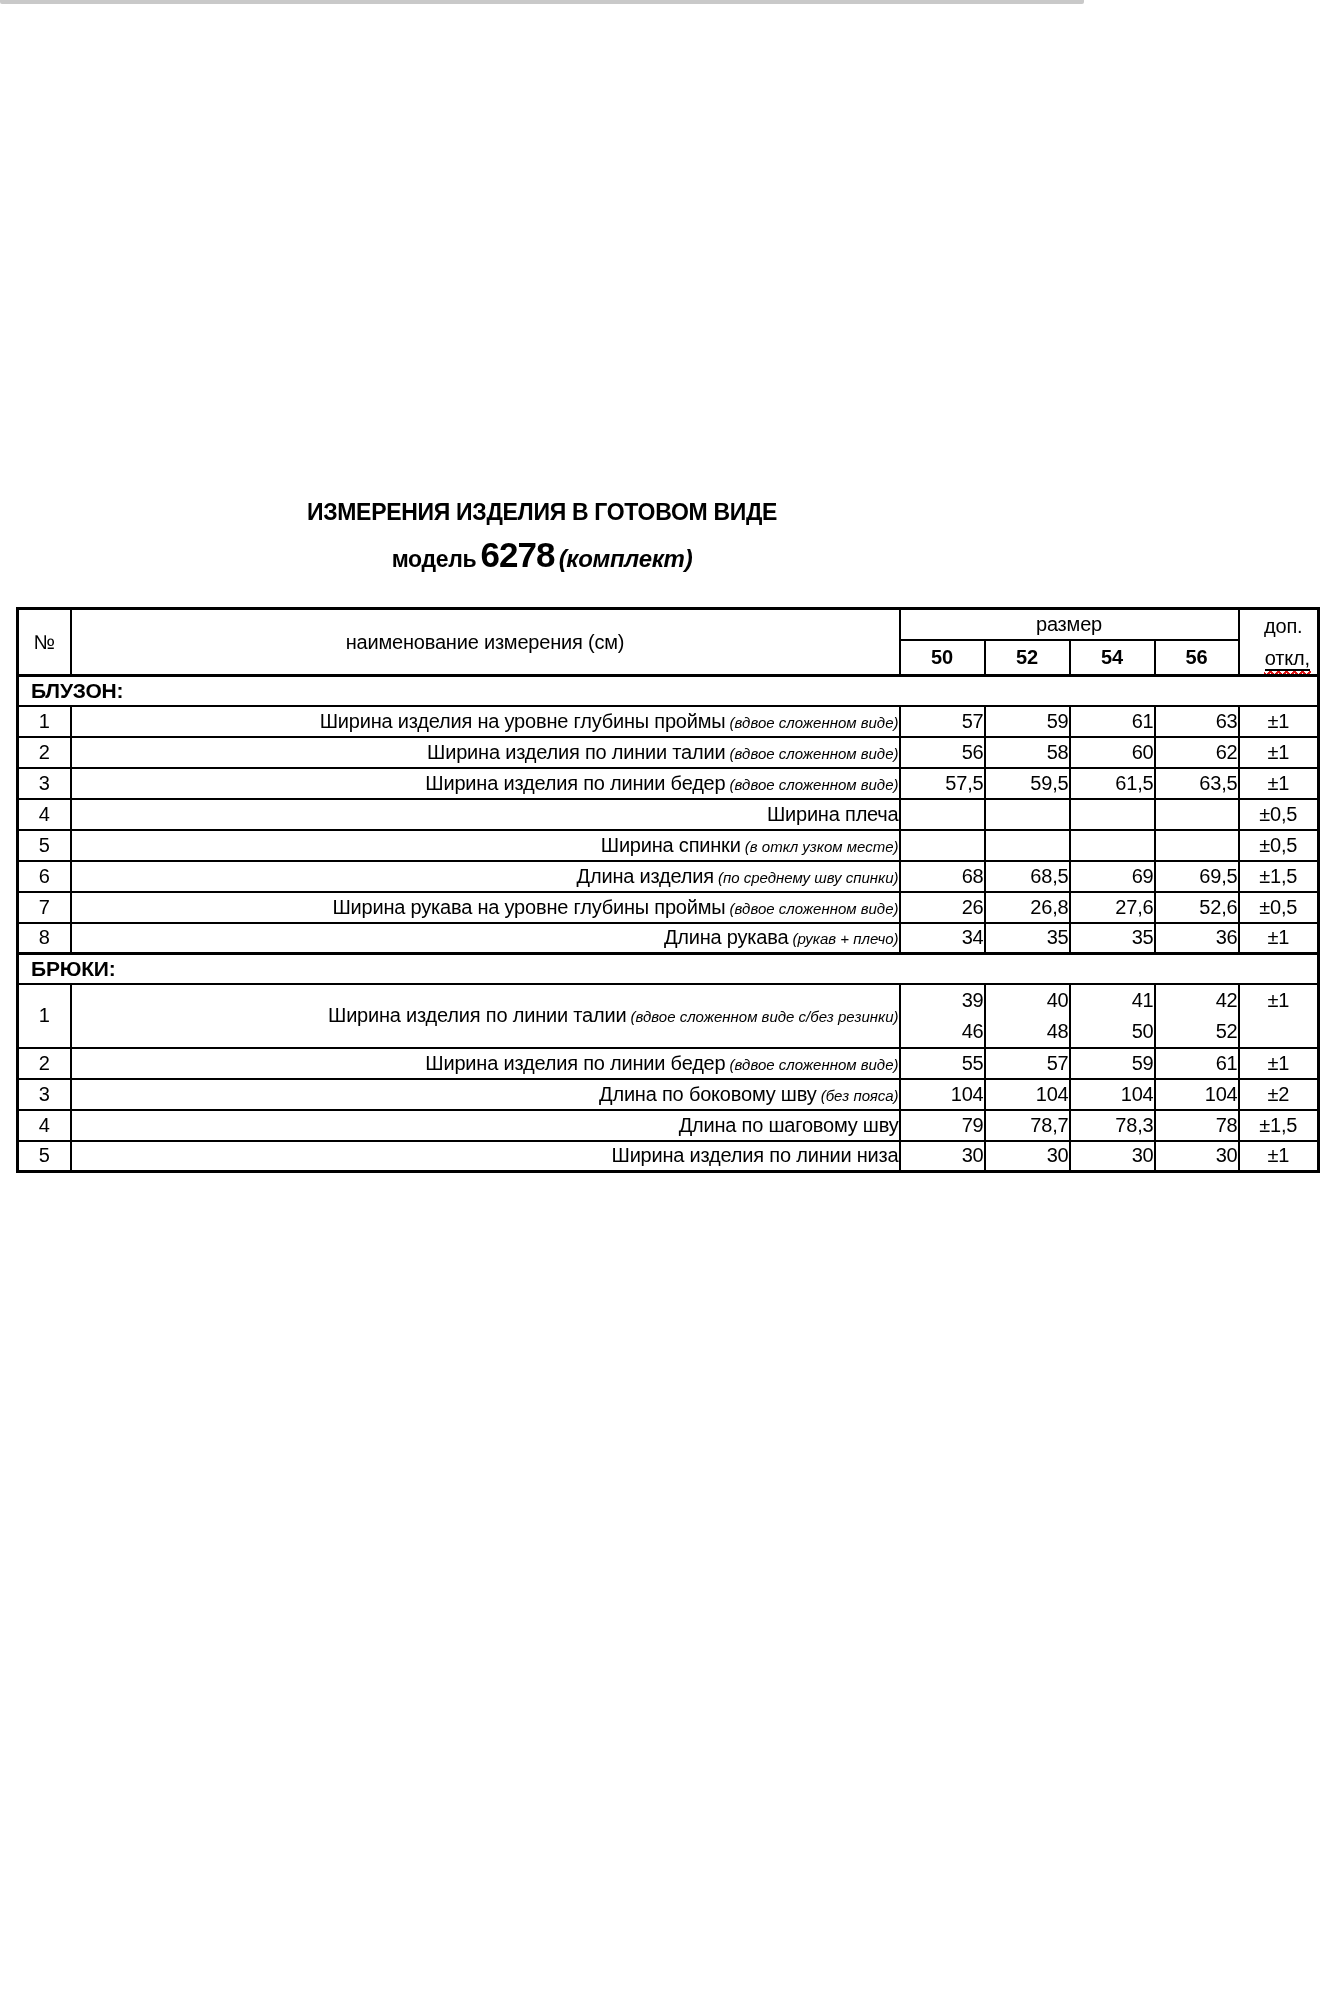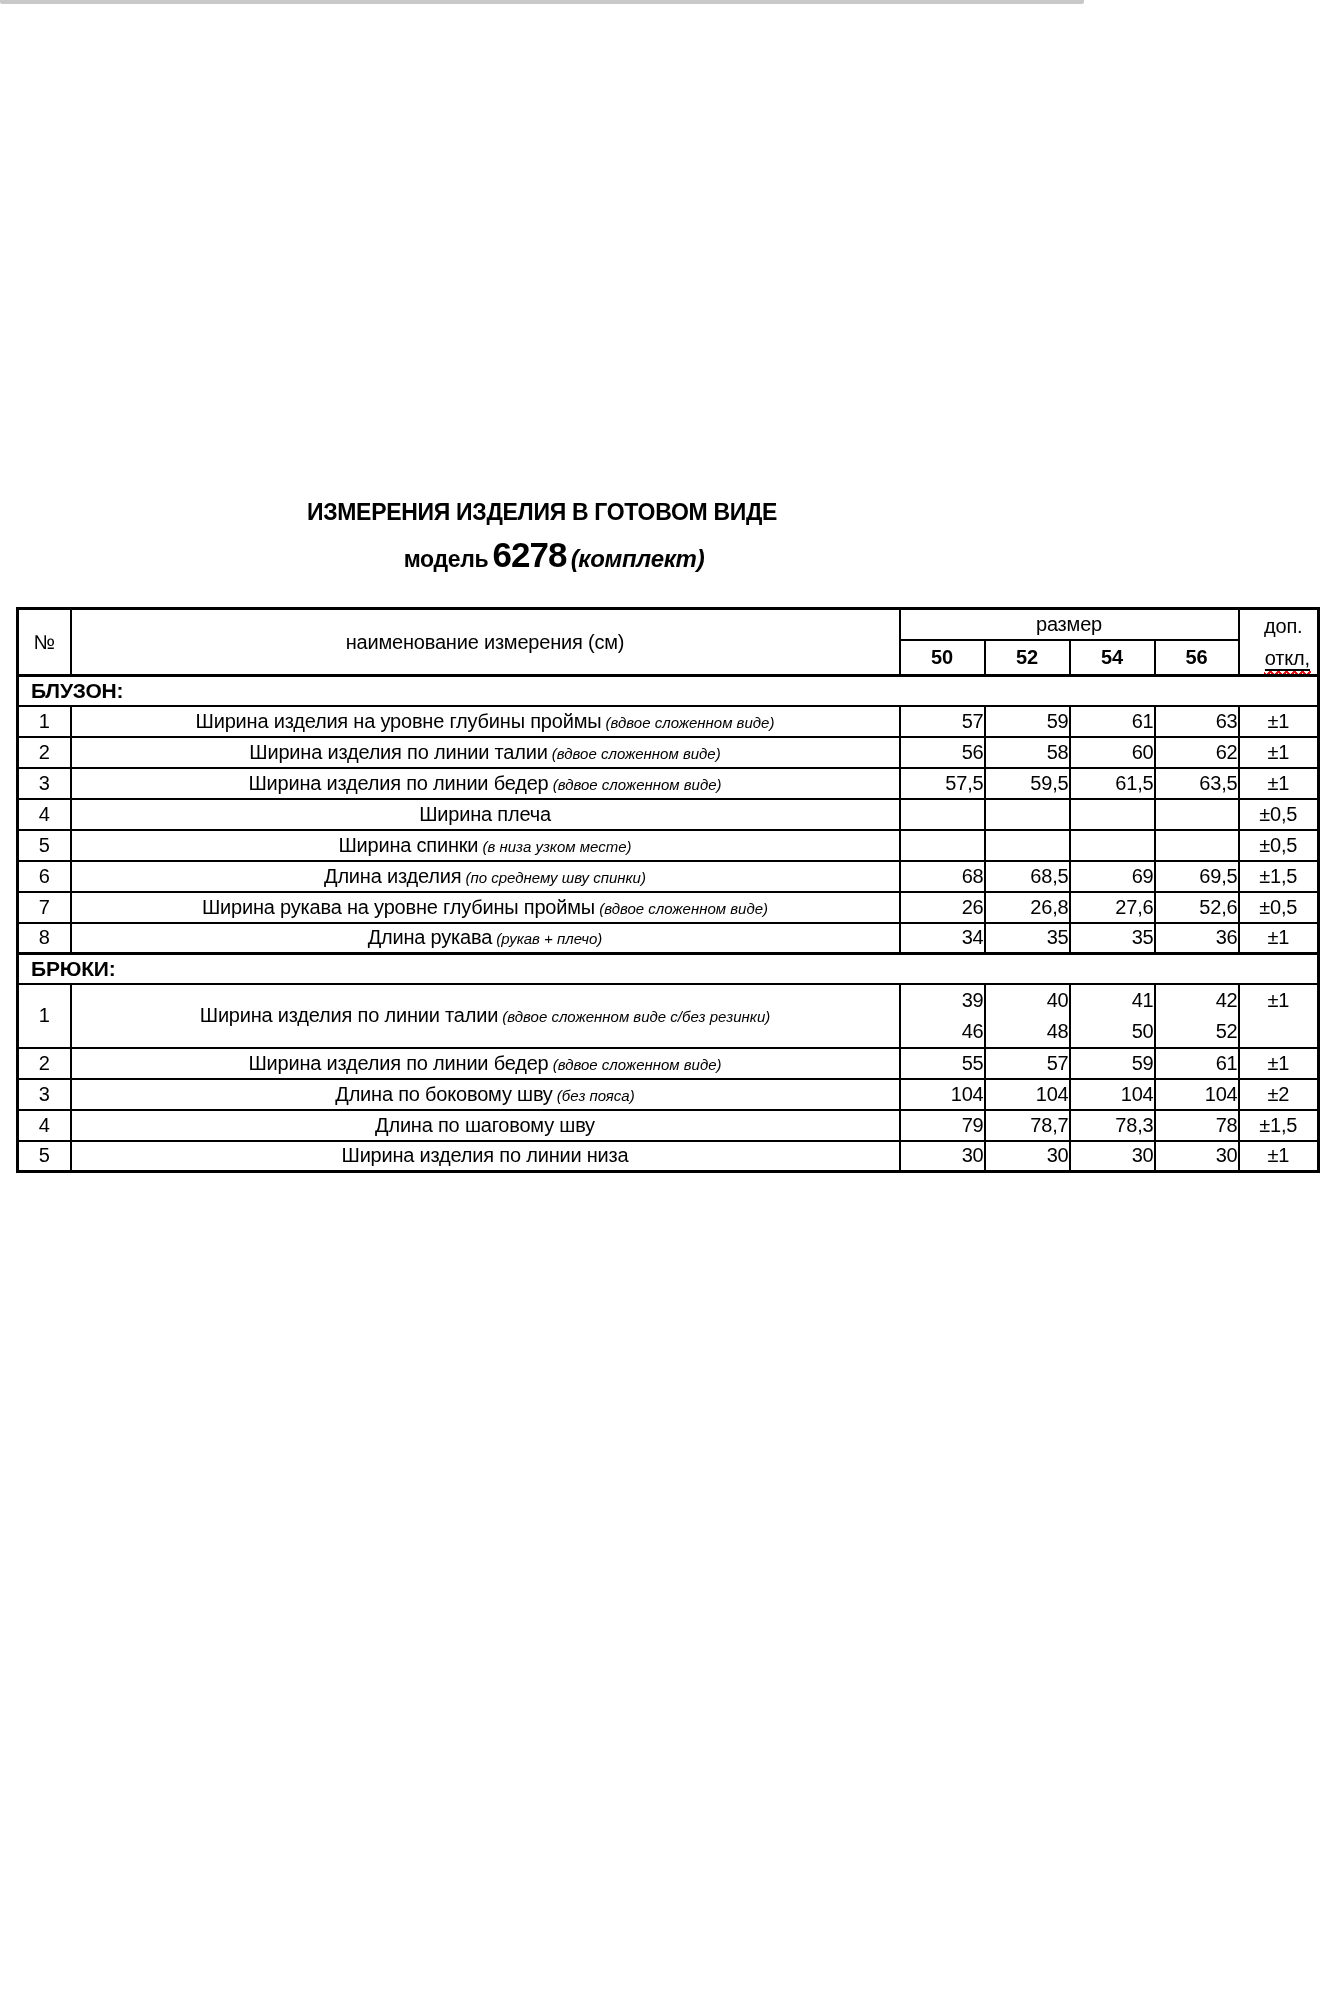--- a/index.html
+++ b/index.html
@@ -17,21 +17,21 @@
     background:#c9c9c9;border-radius:0 0 2px 2px;
   }
   
   .title-main{
     position:absolute;top:499px;left:0;width:100%;
     text-align:center;font-size:23px;font-weight:bold;
     letter-spacing:-0.3px;
   }
   .title-model{
     position:absolute;top:535px;left:0;width:100%;
-    text-align:center;letter-spacing:-0.3px;padding-left:12px;
+    text-align:center;letter-spacing:-0.3px;
   }
   .title-model .model-label{font-size:23px;font-weight:bold;}
   .title-model .model-number{font-size:35px;font-weight:bold;letter-spacing:-1px;}
   .title-model .model-suffix{font-size:24px;font-style:italic;font-weight:600;}
   .title-rost{
     position:absolute;top:582px;left:0;width:100%;
     text-align:center;font-size:22px;letter-spacing:-0.3px;
   }
   
   table.meas{
@@ -76,21 +76,21 @@
   tr.section-row td{
     border-top:3px solid #000;
     font-weight:bold;
     text-align:left;
     padding-left:12px;
     font-size:21px;
   }
   tr.data-row{height:31px;}
   tr.data-row.tall{height:64px;}
   td.num{text-align:center;vertical-align:middle;}
-  td.name{text-align:center;vertical-align:middle;padding-left:16px;margin-top:32px;}
+  td.name{text-align:right;vertical-align:middle;padding-left:16px;margin-top:32px;}
   td.name .note{font-style:italic;font-size:15px;letter-spacing:0;}
   td.val{text-align:right;vertical-align:middle;}
   td.tol{border-left:3px solid #000;text-align:center;vertical-align:middle;}
   tr.tall td.val .vline{height:31px;line-height:31px;}
   tr.tall td.tol{vertical-align:top;}
   tr.tall td.tol .vline{height:31px;line-height:31px;}
 </style>
 </head>
 <body>
 
@@ -204,21 +204,21 @@
           </td>
           <td class="val">
             <div class="vline"></div>
           </td>
           <td class="tol">
             <div class="vline">±0,5</div>
           </td>
         </tr>
         <tr class="data-row">
           <td class="num">5</td>
-          <td class="name"><span>Ширина спинки</span><span class="note"> (в низа узком месте)</span></td>
+          <td class="name"><span>Ширина спинки</span><span class="note"> (в откл узком месте)</span></td>
           <td class="val">
             <div class="vline"></div>
           </td>
           <td class="val">
             <div class="vline"></div>
           </td>
           <td class="val">
             <div class="vline"></div>
           </td>
           <td class="val">

